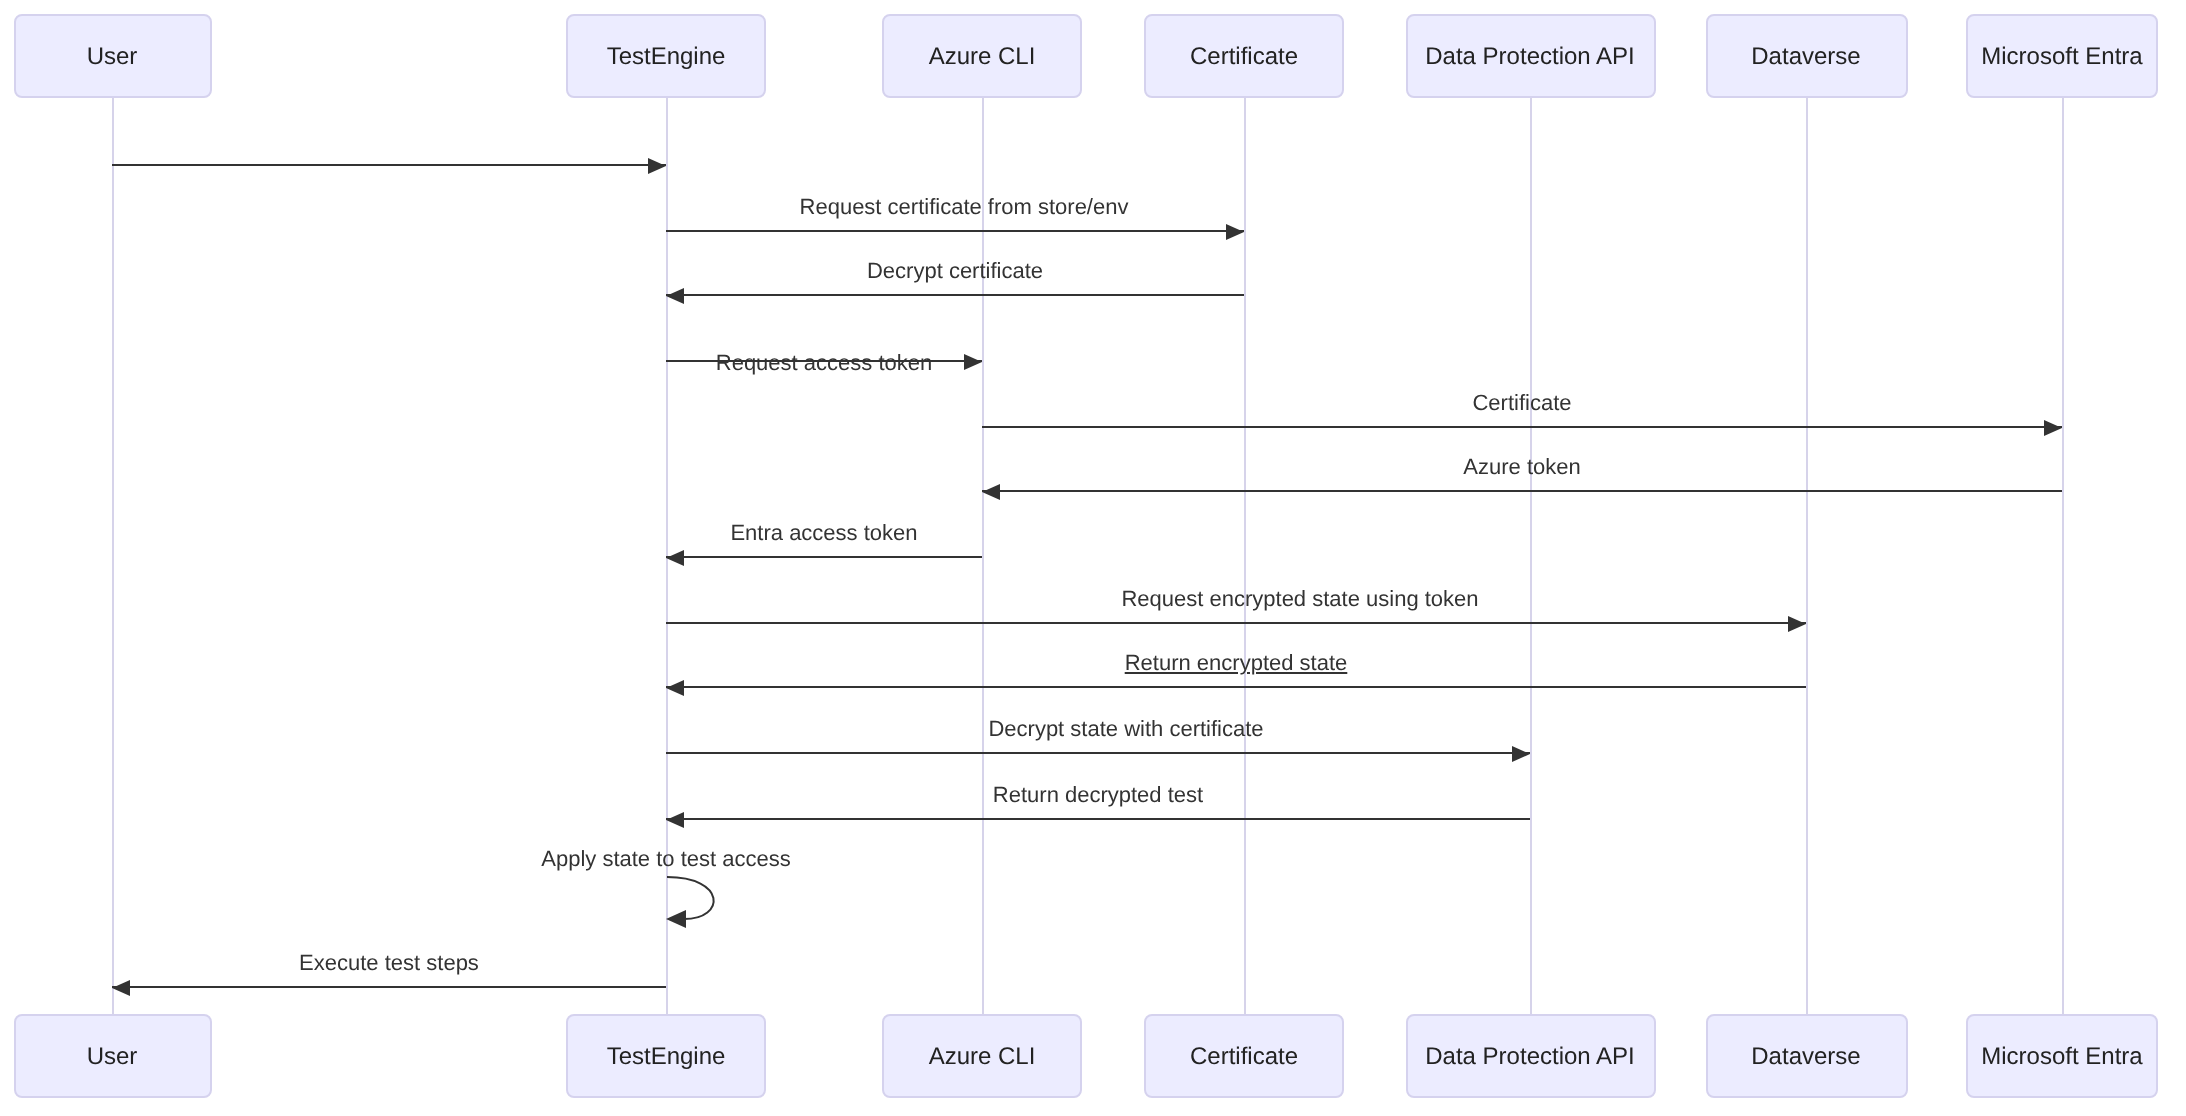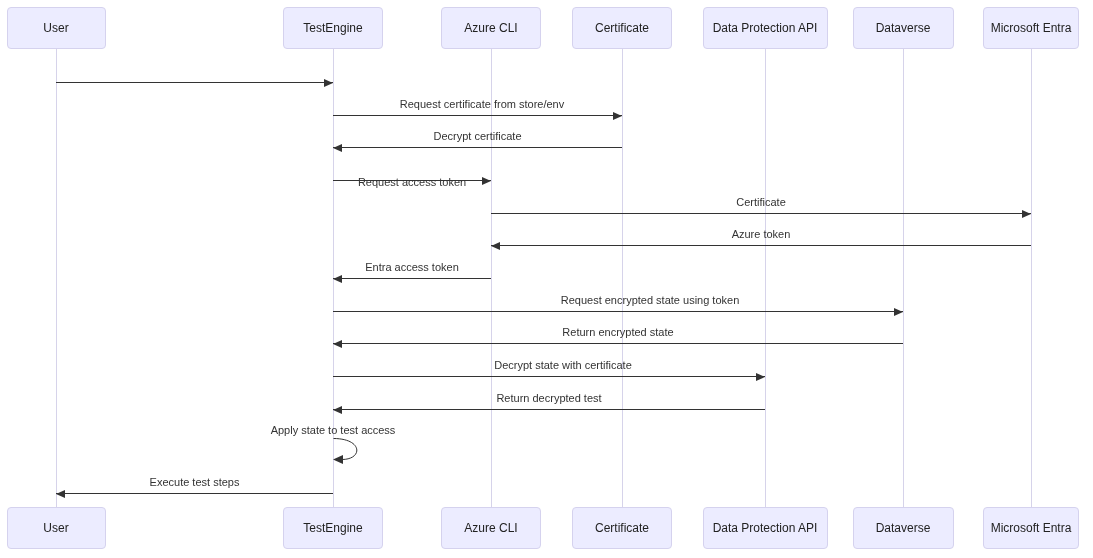--- a/index.html
+++ b/index.html
@@ -127,21 +127,21 @@
     <div class="arrowhead" style="top: 209.5px; left: 1022px; border-left: 9px solid rgb(51, 51, 51);"></div>
     <div class="msg-label" style="left: 761px; top: 228px; color: rgb(51, 51, 51);">Azure token</div>
     <div class="msg-line" style="left: 491px; top: 245px; width: 540px; background: rgb(51, 51, 51);"></div>
     <div class="arrowhead" style="top: 241.5px; left: 491px; border-right: 9px solid rgb(51, 51, 51);"></div>
     <div class="msg-label" style="left: 412px; top: 261px; color: rgb(51, 51, 51);">Entra access token</div>
     <div class="msg-line" style="left: 333px; top: 278px; width: 158px; background: rgb(51, 51, 51);"></div>
     <div class="arrowhead" style="top: 274.5px; left: 333px; border-right: 9px solid rgb(51, 51, 51);"></div>
     <div class="msg-label" style="left: 618px; top: 294px; color: rgb(51, 51, 51); margin-left: 32px;">Request encrypted state using token</div>
     <div class="msg-line" style="left: 333px; top: 311px; width: 570px; background: rgb(51, 51, 51);"></div>
     <div class="arrowhead" style="top: 307.5px; left: 894px; border-left: 9px solid rgb(51, 51, 51);"></div>
-    <div class="msg-label" style="left: 618px; top: 326px; color: rgb(51, 51, 51);">Return encrypted state</div>
+    <div class="msg-label" style="left: 618px; top: 326px; color: rgb(51, 51, 51); text-decoration: underline;">Return encrypted state</div>
     <div class="msg-line" style="left: 333px; top: 343px; width: 570px; background: rgb(51, 51, 51);"></div>
     <div class="arrowhead" style="top: 339.5px; left: 333px; border-right: 9px solid rgb(51, 51, 51);"></div>
     <div class="msg-label" style="left: 563px; top: 359px; color: rgb(51, 51, 51);">Decrypt state with certificate</div>
     <div class="msg-line" style="left: 333px; top: 376px; width: 432px; background: rgb(51, 51, 51);"></div>
     <div class="arrowhead" style="top: 372.5px; left: 756px; border-left: 9px solid rgb(51, 51, 51);"></div>
     <div class="msg-label" style="left: 549px; top: 392px; color: rgb(51, 51, 51);">Return decrypted test</div>
     <div class="msg-line" style="left: 333px; top: 409px; width: 432px; background: rgb(51, 51, 51);"></div>
     <div class="arrowhead" style="top: 405.5px; left: 333px; border-right: 9px solid rgb(51, 51, 51);"></div>
     <div class="msg-label" style="left: 333px; top: 424px; color: rgb(51, 51, 51);">Apply state to test access</div>
     <svg class="self-loop" width="40" height="30" style="left: 333px; top: 438px;">

